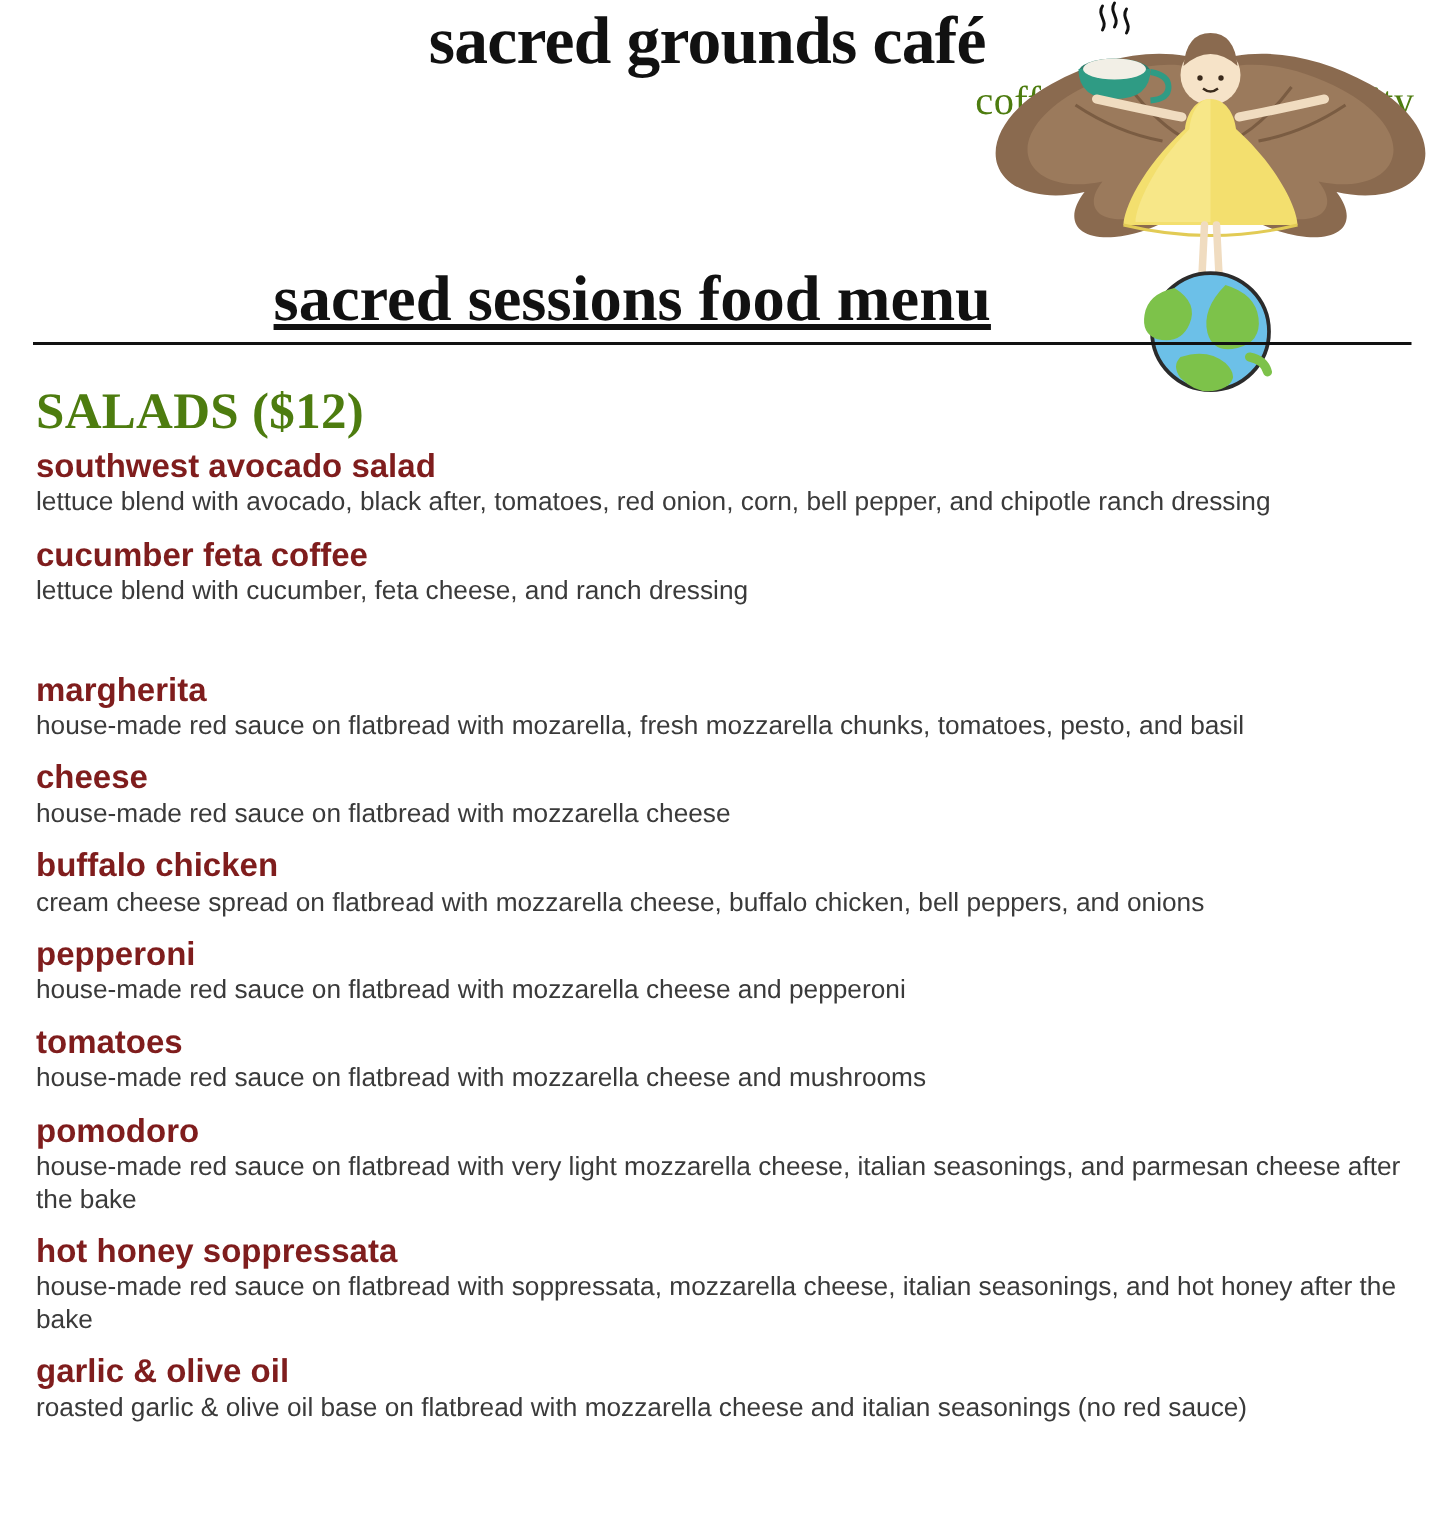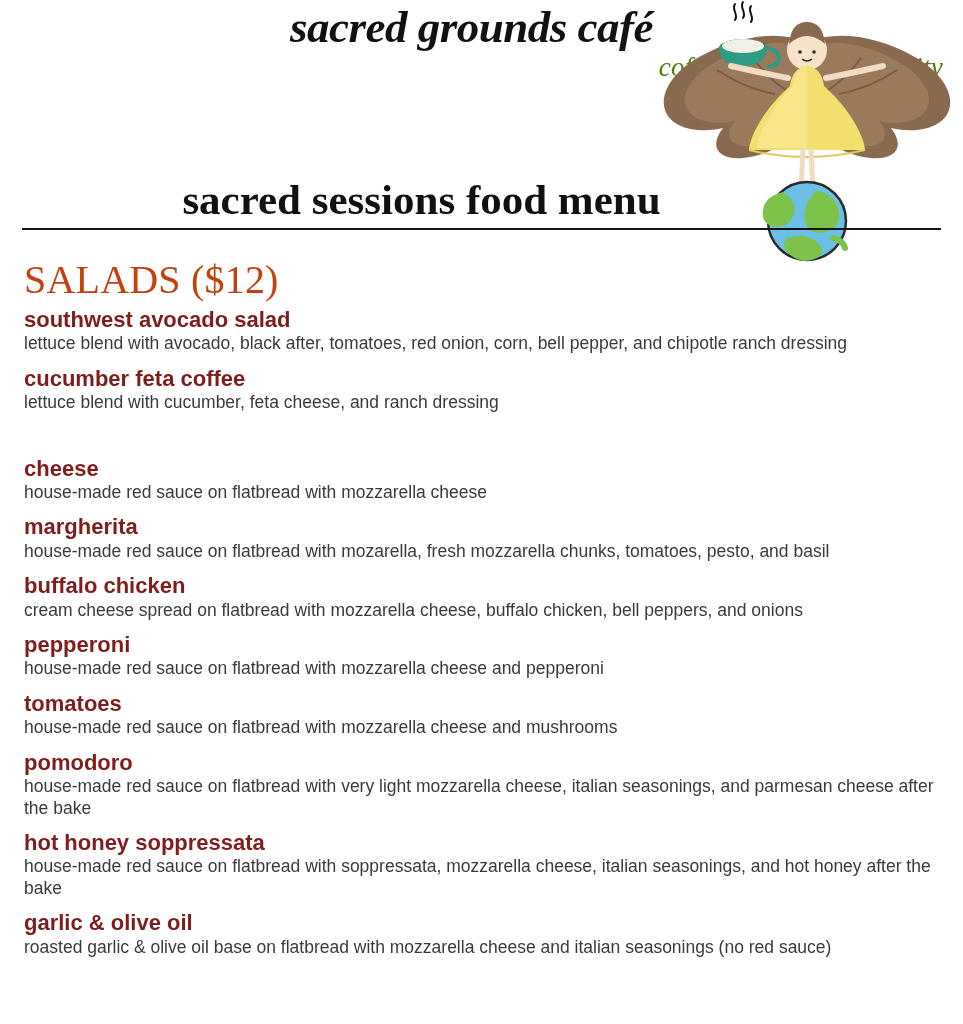--- a/index.html
+++ b/index.html
@@ -21,21 +21,20 @@
     position: relative;
     height: 170px;
   }
   .brand-block {
     position: absolute;
     left: 0;
     right: 0;
     top: 0;
     text-align: center;
     padding-right: 20px;
-    font-style: italic;
   }
   .brand-title {
     font-family: "Liberation Serif", serif;
     font-weight: bold;
     font-size: 45px;
     letter-spacing: -0.5px;
     line-height: 1.05;
     margin-top: 4px;
     color: #111;
   }
@@ -64,20 +63,21 @@
     margin-top: 6px;
   }
   .menu-title {
     font-family: "Liberation Serif", serif;
     font-weight: bold;
     font-size: 43px;
     text-align: center;
     padding-right: 120px;
     color: #111;
     line-height: 1.1;
+    text-decoration: underline;
   }
   .rule {
     position: absolute;
     left: 22px;
     right: 22px;
     top: 52px;
     border-top: 2px solid #111;
   }
 
   
@@ -85,23 +85,23 @@
     padding: 8px 22px 0 24px;
   }
   .section {
     margin-top: 10px;
   }
   .section.spaced {
     margin-top: 42px;
   }
   .section-heading {
     font-family: "Liberation Serif", serif;
-    font-weight: normal;
-    font-size: 40px;
-    color: #c2410c;
+    font-weight: bold;
+    font-size: 34px;
+    color: #4d7c0f;
     letter-spacing: 0.2px;
     margin-bottom: 4px;
   }
   .item {
     margin-bottom: 11px;
   }
   .item-name {
     font-size: 22px;
     font-weight: bold;
     color: #7f1d1d;
@@ -189,30 +189,30 @@
 
     <div class="item">
       <div class="item-name">cucumber feta coffee</div>
       <div class="item-desc">lettuce blend with cucumber, feta cheese, and ranch dressing</div>
     </div>
   </div>
 
   <div class="section spaced">
 
     <div class="item">
+      <div class="item-name">margherita</div>
+      <div class="item-desc">house-made red sauce on flatbread with mozarella, fresh mozzarella chunks, tomatoes, pesto, and basil</div>
+    </div>
+
+    <div class="item">
       <div class="item-name">cheese</div>
       <div class="item-desc">house-made red sauce on flatbread with mozzarella cheese</div>
     </div>
 
     <div class="item">
-      <div class="item-name">margherita</div>
-      <div class="item-desc">house-made red sauce on flatbread with mozarella, fresh mozzarella chunks, tomatoes, pesto, and basil</div>
-    </div>
-
-    <div class="item">
       <div class="item-name">buffalo chicken</div>
       <div class="item-desc">cream cheese spread on flatbread with mozzarella cheese, buffalo chicken, bell peppers, and onions</div>
     </div>
 
     <div class="item">
       <div class="item-name">pepperoni</div>
       <div class="item-desc">house-made red sauce on flatbread with mozzarella cheese and pepperoni</div>
     </div>
 
     <div class="item">

